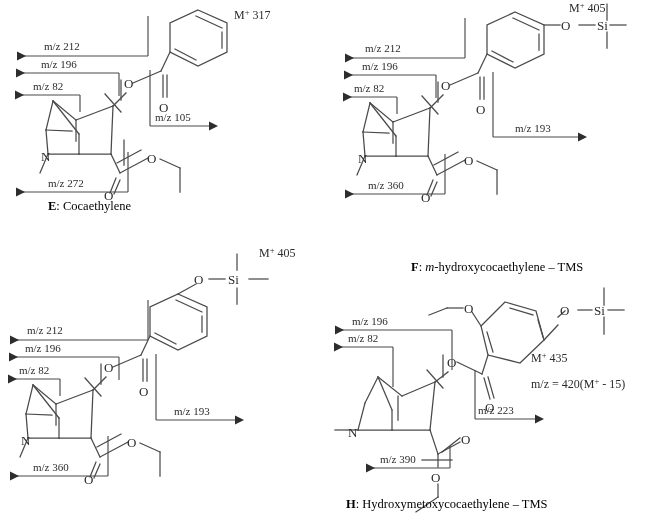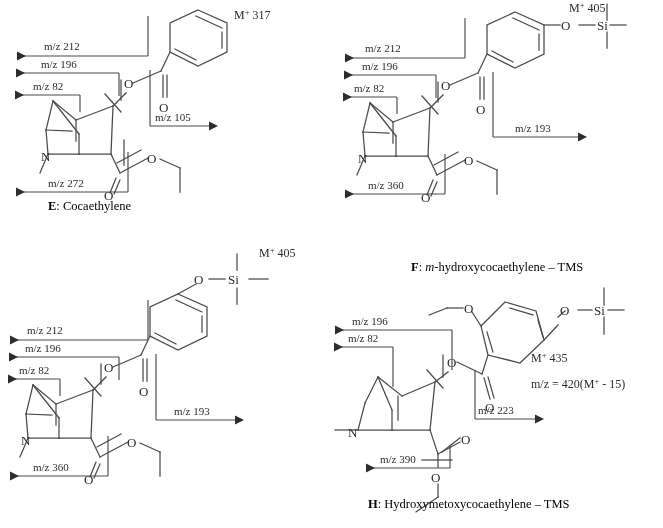--- a/index.html
+++ b/index.html
@@ -392,17 +392,17 @@
     </g>
     <g>
       <path class="arrowline" d="M145,88 L145,137 M145,137 L205,137" marker-end="url(#ahR)"></path>
       <text class="mz" x="148" y="132">m/z 223</text>
     </g>
 
     <text class="mplus" x="201" y="80"><tspan>M</tspan><tspan class="sup" dy="-4">+</tspan><tspan dy="4"> </tspan><tspan>435</tspan></text>
     <text class="mplus" x="201" y="106"><tspan>m/z = 420(M</tspan><tspan class="sup" dy="-4">+</tspan><tspan dy="4"> - 15)</tspan></text>
   </svg>
   </div>
-  <div class="caption" style="left:368px;top:497px;">
+  <div class="caption" style="left:346px;top:497px;">
     <span class="lead">H</span><span>: </span><span class="ital"></span><span>Hydroxymetoxycocaethylene – TMS</span>
   </div>
 
 </div>
 
 </body></html>

